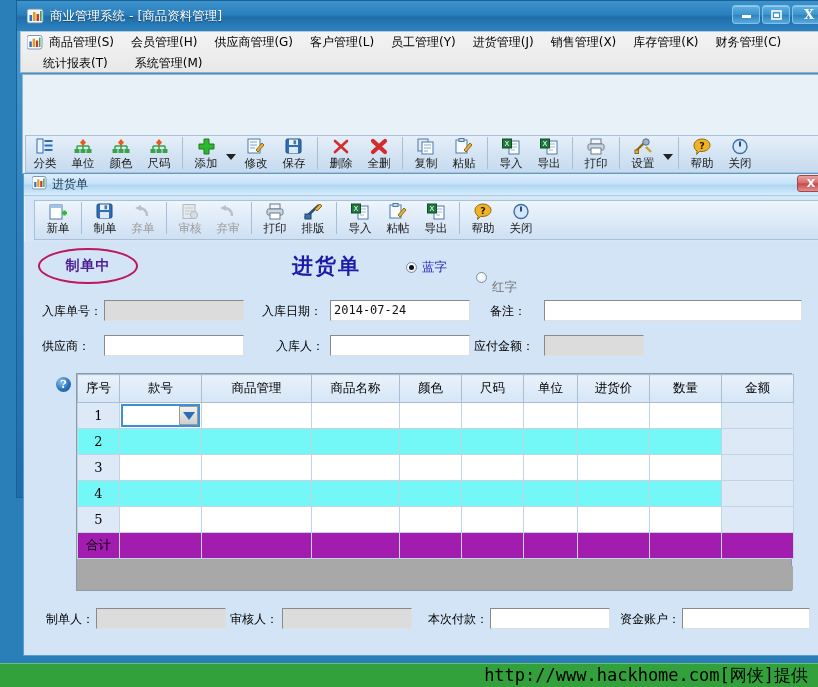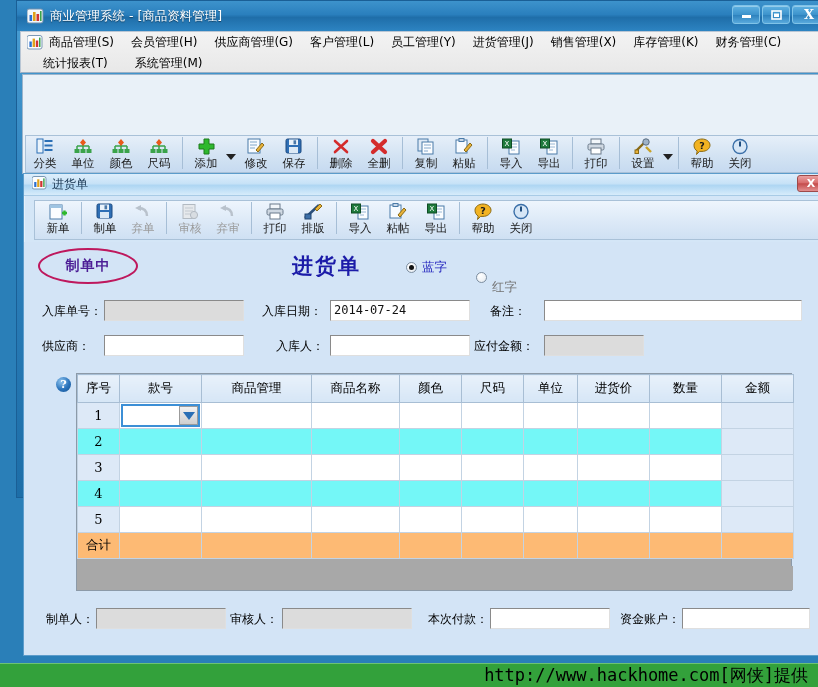--- a/index.html
+++ b/index.html
@@ -256,21 +256,21 @@
     text-align: center;
     background: #ffffff;
   }
   table.grid tr.alt td { background: #74f7f7; }
   table.grid td.idx {
     background: #dde9f7;
     color: #000;
     font-family: "DejaVu Serif","Liberation Serif",serif;
     font-size: 13px;
   }
-  table.grid tr.total td { background: #fdba74; height: 26px; }
+  table.grid tr.total td { background: #a21caf; height: 26px; }
   table.grid tr.total td.idx { font-size: 12.5px; font-family:"DejaVu Sans","Liberation Sans",sans-serif; }
   td.sel { position: relative; padding: 0; }
   .cellbox {
     position: absolute; left: 1px; top: 1px; right: 1px; bottom: 1px;
     border: 2px solid #3c8fd6;
     background: #fff;
     display: flex;
   }
   .cell-drop {
     position: absolute; right: 0; top: 0; bottom: 0; width: 19px;

